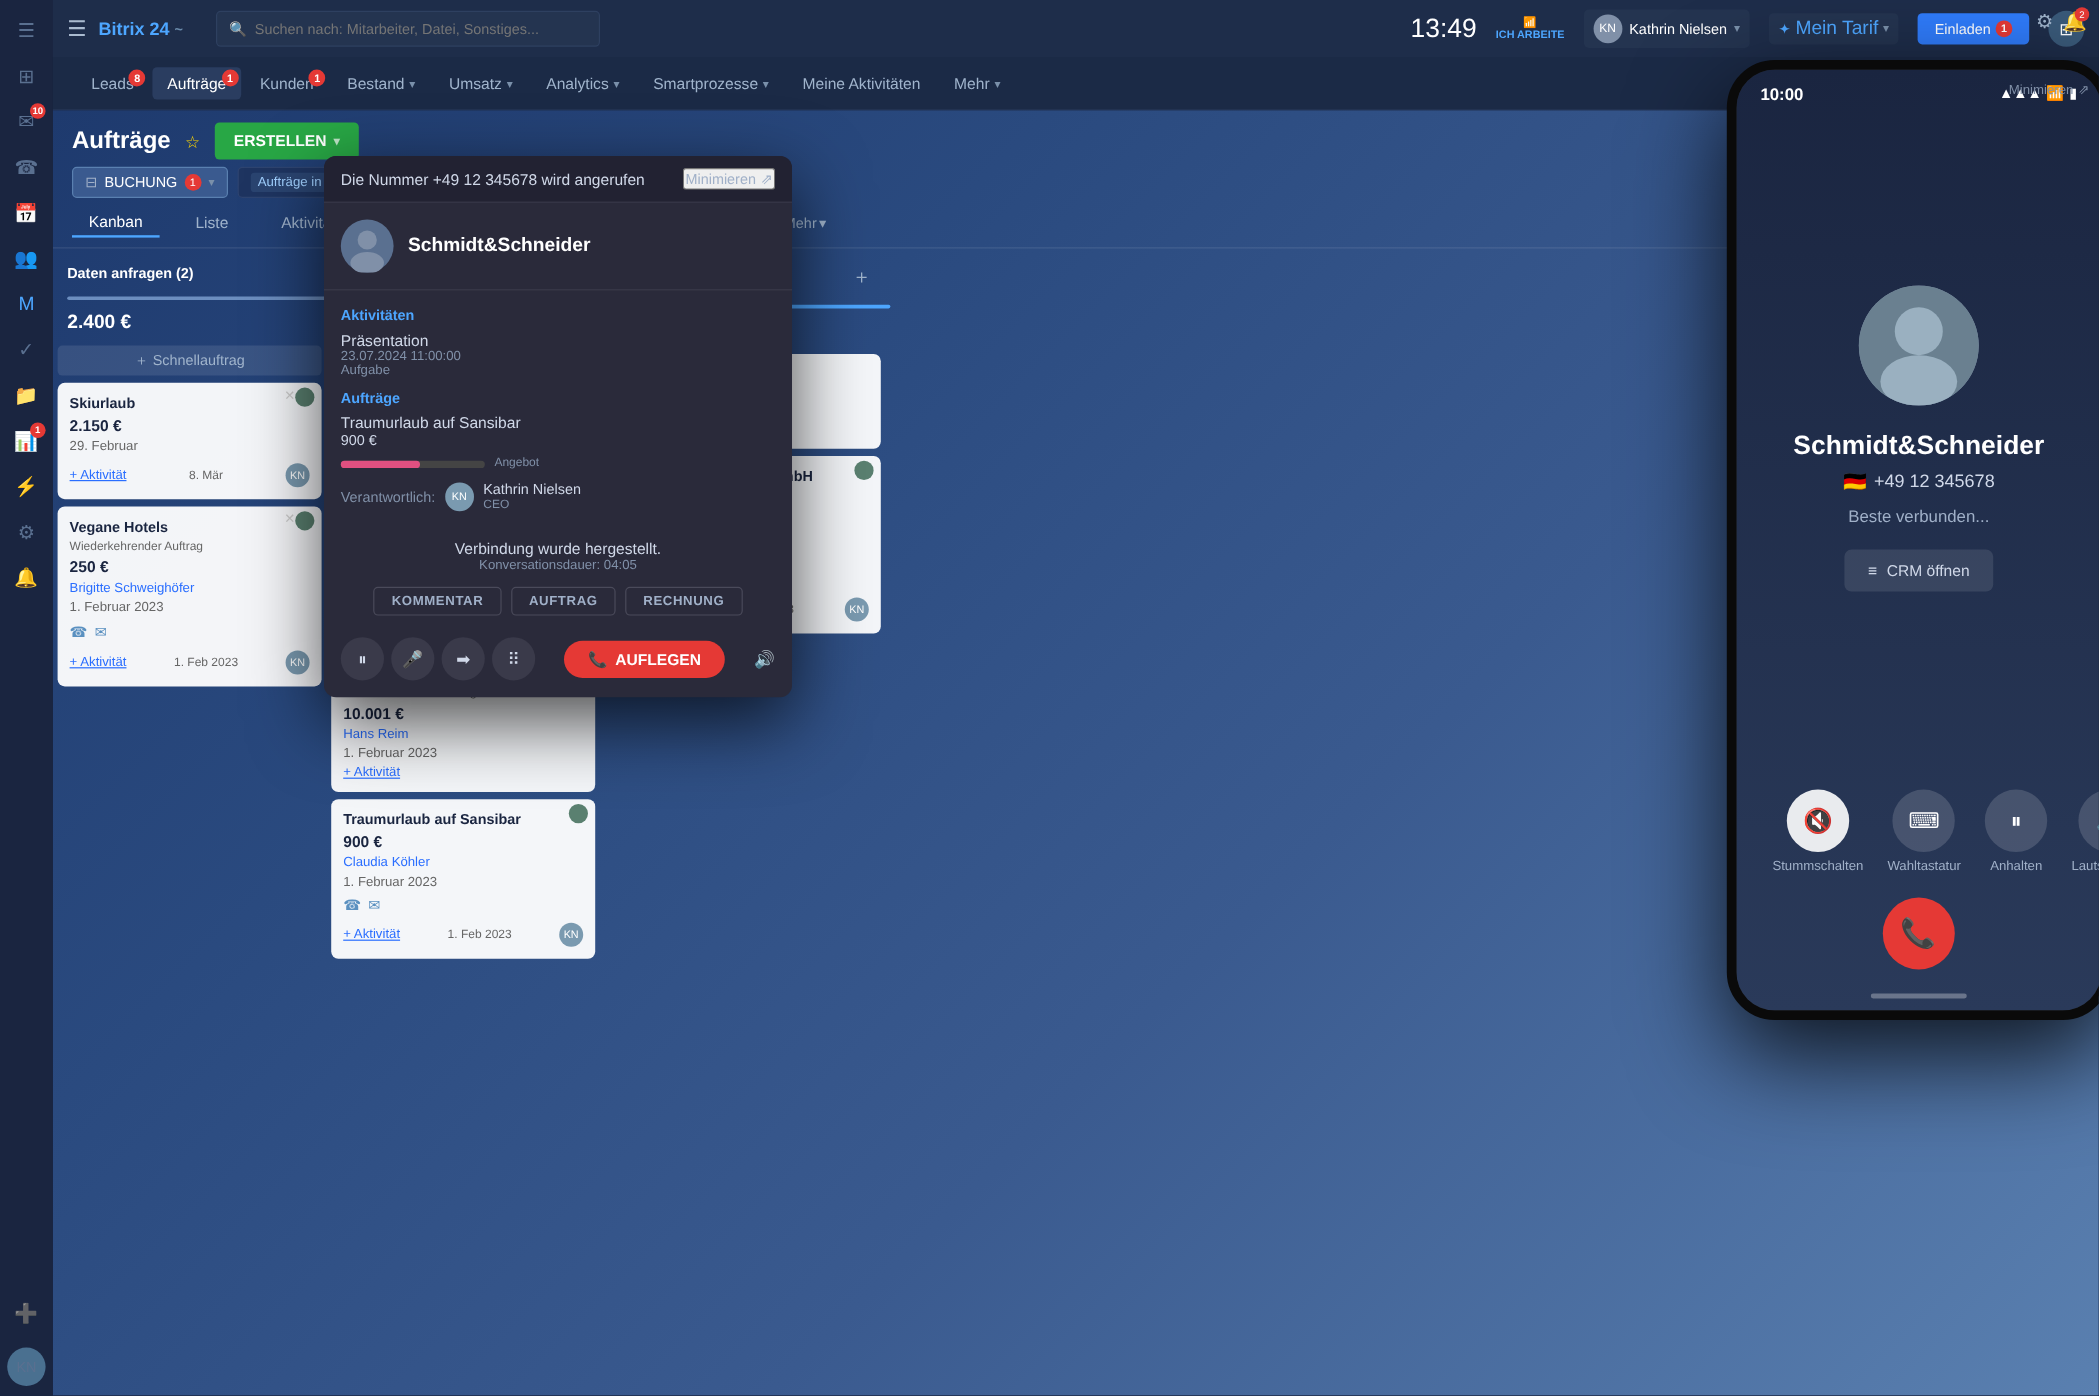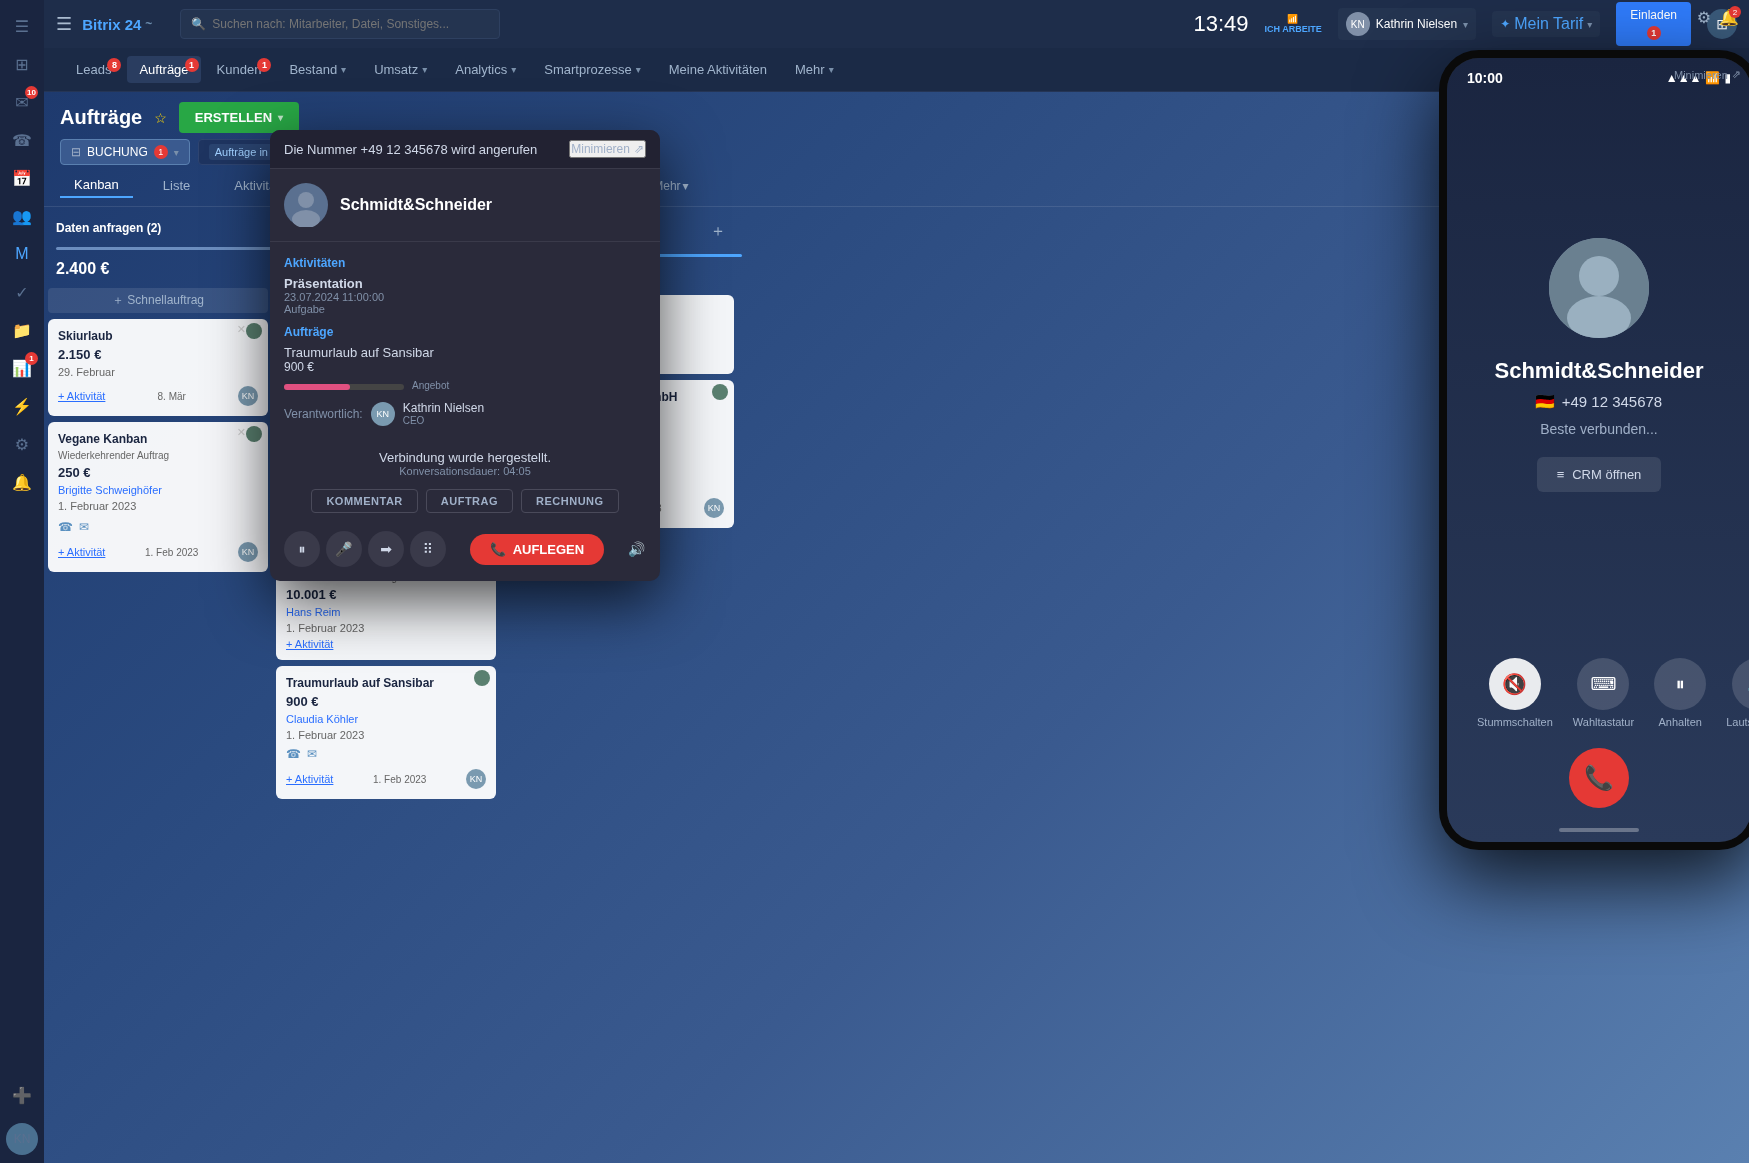--- a/index.html
+++ b/index.html
@@ -35,21 +35,21 @@
     .search-bar input { background: transparent; border: none; color: #8ba0b8; font-size: 12px; outline: none; flex: 1; }
     .time-block { margin-left: auto; display: flex; align-items: center; gap: 16px; }
     .time { color: #fff; font-size: 22px; font-weight: 300; }
     .status-block { display: flex; flex-direction: column; align-items: center; }
     .status-label { color: #4da6ff; font-size: 9px; font-weight: 600; }
     .user-block { display: flex; align-items: center; gap: 6px; background: #243450; border-radius: 4px; padding: 4px 8px; cursor: pointer; }
     .user-avatar { width: 24px; height: 24px; border-radius: 50%; background: #5a7fa0; }
     .user-name { color: #fff; font-size: 12px; }
     .tarif-block { display: flex; align-items: center; gap: 4px; background: #243450; border-radius: 4px; padding: 4px 8px; cursor: pointer; }
     .tarif-label { color: #4da6ff; font-size: 16px; }
-    .invite-btn { background: #2f7bfa; color: #fff; border: none; border-radius: 4px; padding: 6px 14px; font-size: 12px; cursor: pointer; display: flex; align-items: center; gap: 4px; flex-direction: column; }
+    .invite-btn { background: #2f7bfa; color: #fff; border: none; border-radius: 4px; padding: 6px 14px; font-size: 12px; cursor: pointer; display: flex; align-items: center; gap: 4px; }
     .badge { background: #e53935; color: #fff; border-radius: 50%; font-size: 9px; width: 14px; height: 14px; display: flex; align-items: center; justify-content: center; font-weight: 700; }
 
     
     .sec-nav {
       background: #1b2a46;
       height: 44px;
       display: flex;
       align-items: center;
       padding: 0 20px;
       gap: 4px;
@@ -140,21 +140,21 @@
       border-bottom: 1px solid #3a3a4a;
     }
     .call-number-text { color: #d0d8e8; font-size: 13px; }
     .minimize-btn { color: #a0b0c8; font-size: 12px; cursor: pointer; display: flex; align-items: center; gap: 4px; }
     .call-contact { display: flex; align-items: center; gap: 12px; padding: 14px; border-bottom: 1px solid #3a3a4a; }
     .contact-avatar { width: 44px; height: 44px; border-radius: 50%; background: #5a7090; display: flex; align-items: center; justify-content: center; }
     .contact-name { color: #fff; font-size: 16px; font-weight: 600; }
     .call-body { padding: 14px; max-height: 300px; overflow-y: auto; }
     .section-title-call { color: #4da6ff; font-size: 12px; font-weight: 600; margin-bottom: 6px; }
     .activity-item { margin-bottom: 10px; }
-    .activity-name { color: #d0d8e8; font-size: 13px; font-weight: 700; }
+    .activity-name { color: #d0d8e8; font-size: 13px; font-weight: 400; }
     .activity-date-call { color: #8090a8; font-size: 11px; }
     .activity-sub { color: #8090a8; font-size: 11px; }
     .deal-item { margin-bottom: 10px; }
     .deal-name { color: #d0d8e8; font-size: 13px; font-weight: 500; }
     .deal-amount { color: #d0d8e8; font-size: 12px; }
     .deal-bar-container { background: #444; border-radius: 3px; height: 6px; width: 120px; margin-top: 4px; position: relative; }
     .deal-bar-fill { background: #e05080; height: 6px; border-radius: 3px; }
     .deal-stage { color: #8090a8; font-size: 10px; margin-top: 2px; }
     .responsible-block { display: flex; align-items: center; gap: 8px; margin-top: 6px; }
     .resp-label { color: #8090a8; font-size: 12px; }
@@ -391,21 +391,21 @@
         <div style="display:flex;align-items:center;justify-content:space-between;margin-top:4px">
           <span class="add-activity">+ Aktivität</span>
           <span class="activity-date">8. Mär</span>
           <div style="width:20px;height:20px;border-radius:50%;background:#7a9ab0;display:flex;align-items:center;justify-content:center;font-size:9px;color:#fff">KN</div>
         </div>
       </div>
 
       <div class="kanban-card">
         <span style="position:absolute;top:4px;right:22px;color:#ccc;font-size:11px;cursor:pointer">✕</span>
         <div style="position:absolute;top:4px;right:6px;width:16px;height:16px;border-radius:50%;background:#5a8070;display:flex;align-items:center;justify-content:center"></div>
-        <span class="card-title">Vegane Kanban</span>
+        <span class="card-title">Vegane Hotels</span>
         <span class="card-recurring">Wiederkehrender Auftrag</span>
         <span class="card-amount">250 €</span>
         <span class="card-person">Brigitte Schweighöfer</span>
         <span class="card-date">1. Februar 2023</span>
         <div style="display:flex;align-items:center;gap:6px;margin-top:4px">
           <span style="color:#5a90c0;font-size:12px">☎</span>
           <span style="color:#5a90c0;font-size:12px">✉</span>
         </div>
         <div style="display:flex;align-items:center;justify-content:space-between;margin-top:4px">
           <span class="add-activity">+ Aktivität</span>

